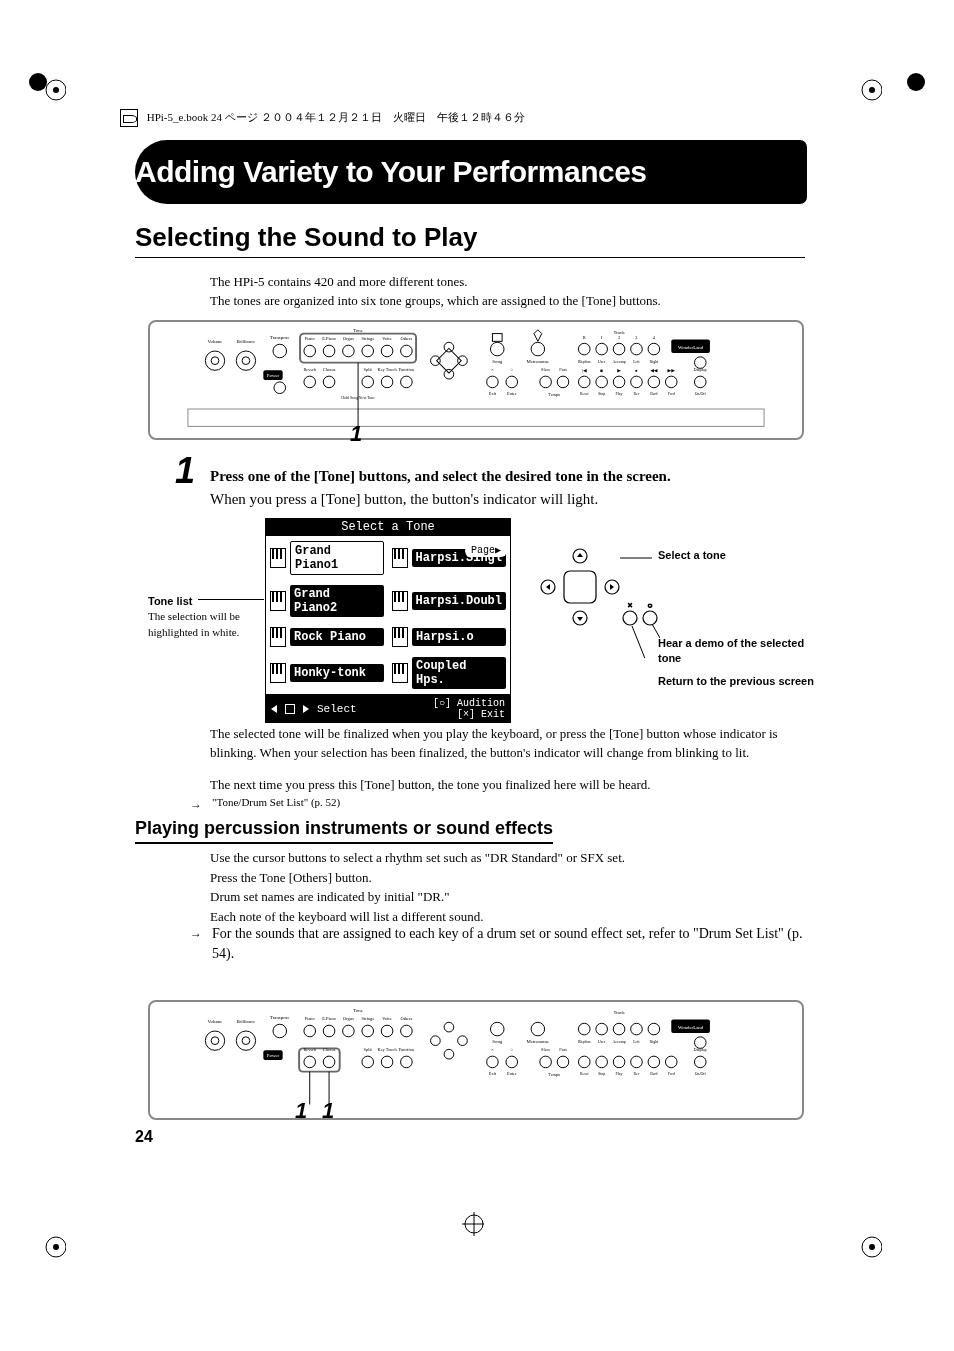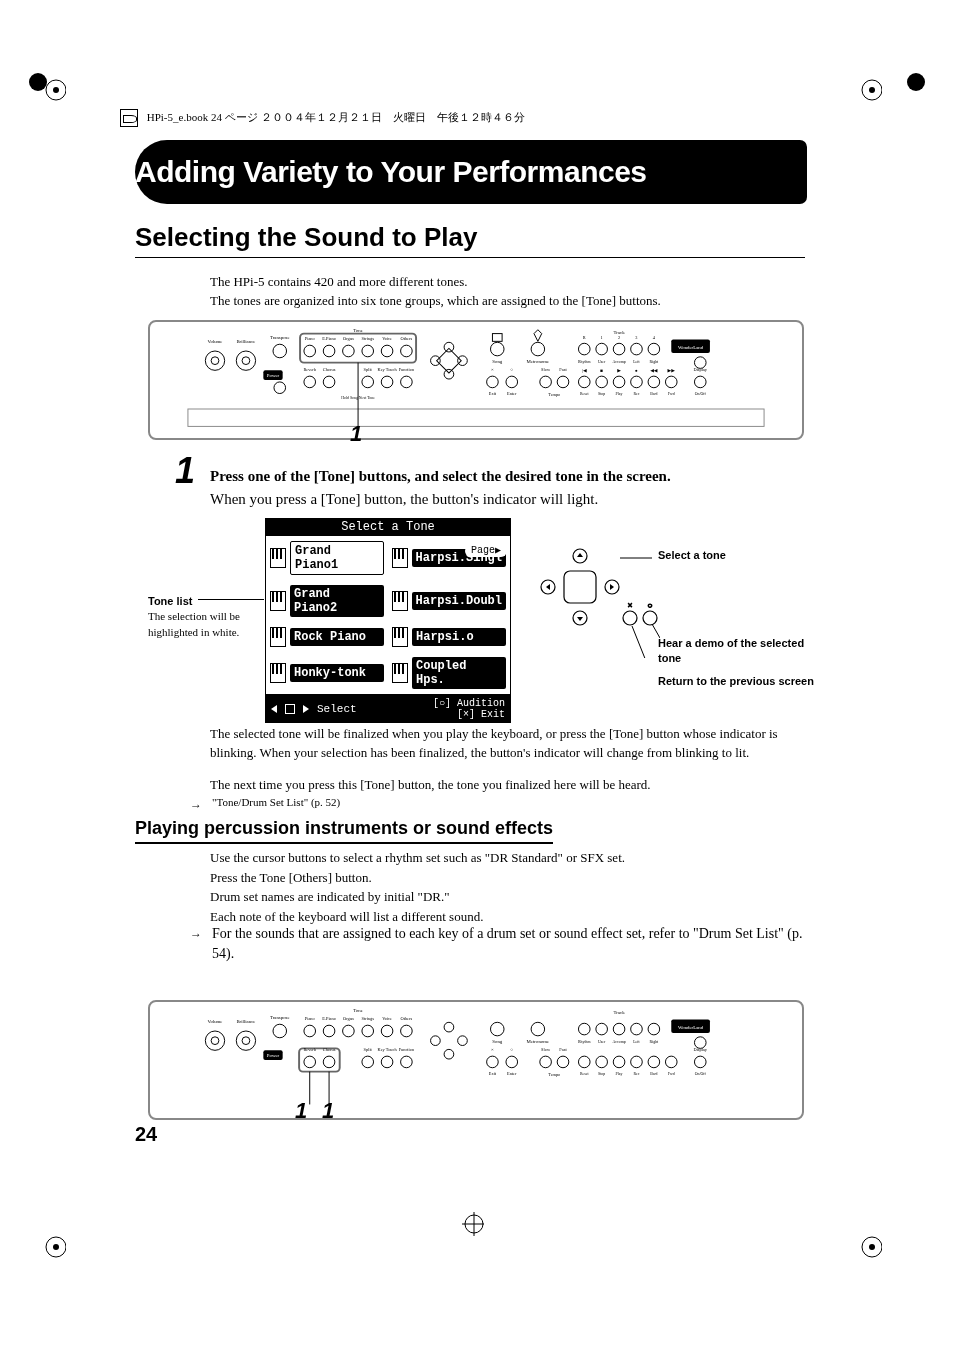--- a/index.html
+++ b/index.html
@@ -237,21 +237,21 @@
   }
 
   .small-arrow { position:absolute; font-size:12px; }
 
   .page-num {
     position: absolute;
     left: 135px;
     bottom: 205px;
     font-family: "Futura","Trebuchet MS",Arial,sans-serif;
     font-weight:700;
-    font-size: 20px;
+    font-size: 16px;
   }
 </style>
 </head>
 <body>
 
 <div class="page">
 
   <div class="regmark" style="left:42px;top:78px;">
     <svg width="28" height="28">
         <circle cx="14" cy="14" r="10" fill="none" stroke="#000"></circle>

